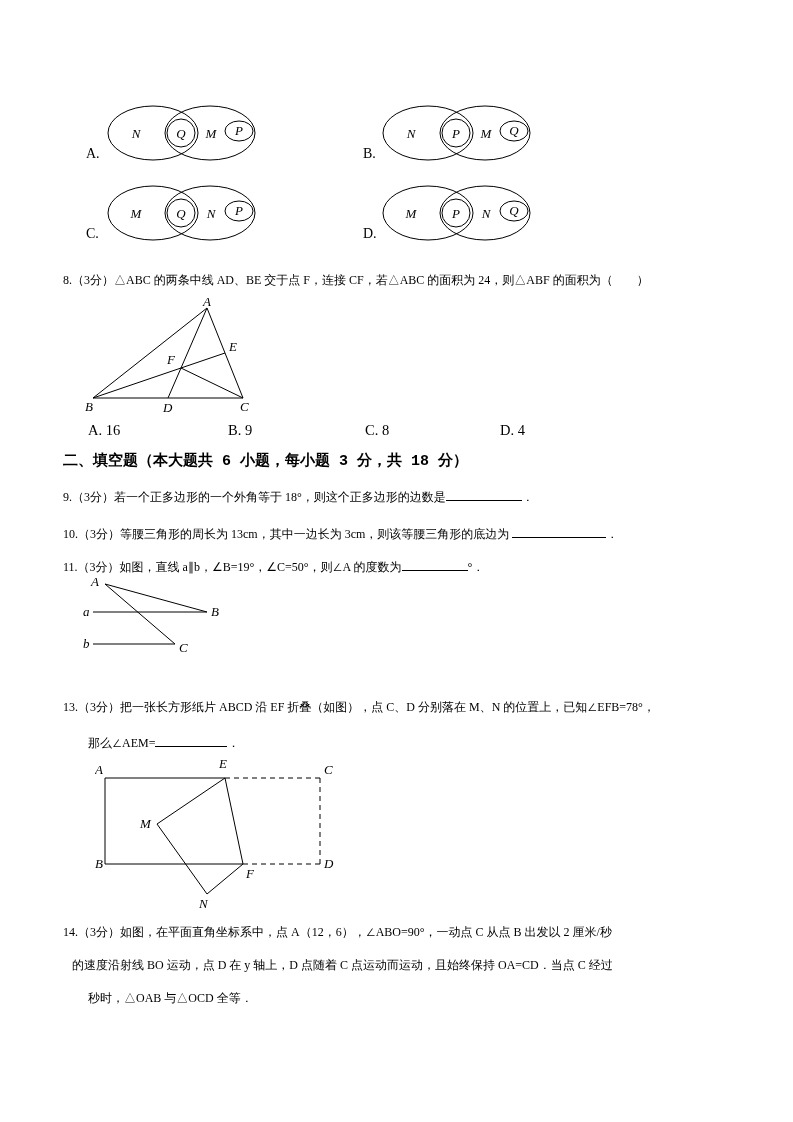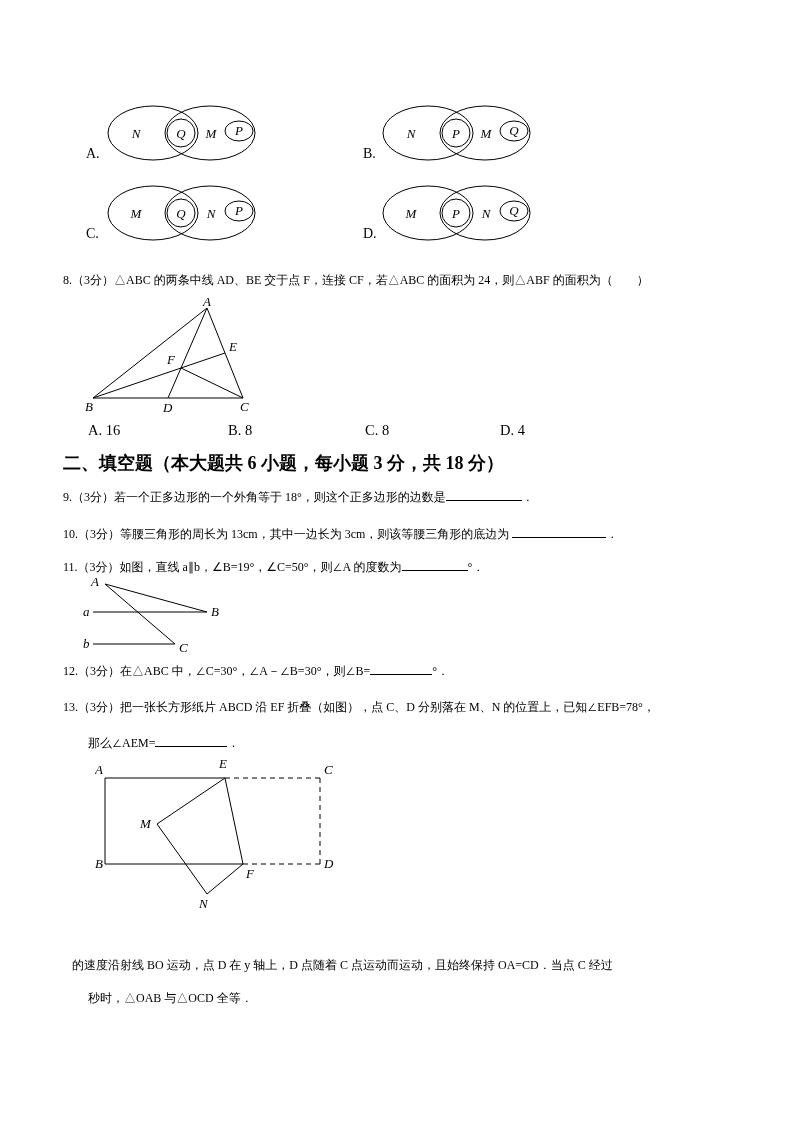--- a/index.html
+++ b/index.html
@@ -1,21 +1,21 @@
 <!DOCTYPE html>
 <html><head>
 <meta charset="utf-8">
 <style>
   html,body{margin:0;padding:0;background:#e8e8e8;}
   #page{position:relative;width:793px;height:1122px;background:#ffffff;margin:0 auto;
         font-family:"Liberation Serif",serif;color:#000;overflow:hidden;}
   .abs{position:absolute;}
   .qtext{font-size:12px;line-height:21px;white-space:nowrap;}
   .opt{font-size:14.5px;white-space:nowrap;}
-  .heading{font-size:18px;font-weight:bold;font-family:Liberation Serif, serif;white-space:nowrap;}
+  .heading{font-size:15px;font-weight:bold;font-family:Liberation Mono, monospace;white-space:nowrap;}
   .vlabel{font-size:14px;}
   .blank{display:inline-block;border-bottom:1px solid #000;height:14px;vertical-align:baseline;}
   svg line,svg ellipse,svg circle,svg polygon,svg polyline{fill:none;stroke:#000;stroke-width:1;}
   .dash{stroke-dasharray:5 4;}
   .svgtext{font:italic 13px "Liberation Serif",serif;fill:#000;stroke:none;}
 </style>
 </head>
 <body>
 
 <div id="page">
@@ -87,21 +87,21 @@
     </g>
     <text class="svgtext" x="122" y="8" text-anchor="middle">A</text>
     <text class="svgtext" x="0" y="113">B</text>
     <text class="svgtext" x="155" y="113">C</text>
     <text class="svgtext" x="78" y="114">D</text>
     <text class="svgtext" x="144" y="53">E</text>
     <text class="svgtext" x="82" y="66">F</text>
   </svg>
 
   <span class="abs opt" style="left:88px;top:422px">A. 16</span>
-  <span class="abs opt" style="left:228px;top:422px">B. 8</span>
+  <span class="abs opt" style="left:228px;top:422px">B. 9</span>
   <span class="abs opt" style="left:365px;top:422px">C. 8</span>
   <span class="abs opt" style="left:500px;top:422px">D. 4</span>
 
   <div class="abs heading" style="left:63px;top:451px">二、填空题（本大题共 6 小题，每小题 3 分，共 18 分）</div>
 
   <div class="abs qtext" style="left:63px;top:486px"><span>9.（3分）若一个正多边形的一个外角等于 18°，则这个正多边形的边数是</span><span class="blank" style="width:76px"></span><span>．</span></div>
 
   <div class="abs qtext" style="left:63px;top:523px"><span>10.（3分）等腰三角形的周长为 13cm，其中一边长为 3cm，则该等腰三角形的底边为 </span><span class="blank" style="width:94px"></span><span>．</span></div>
 
   <div class="abs qtext" style="left:63px;top:556px"><span>11.（3分）如图，直线 a∥b，∠B=19°，∠C=50°，则∠A 的度数为</span><span class="blank" style="width:66px"></span><span>°．</span></div>
@@ -113,21 +113,20 @@
       <line x1="22" y1="10" x2="124" y2="38"></line>
       <line x1="22" y1="10" x2="92" y2="70"></line>
     </g>
     <text class="svgtext" x="8" y="12">A</text>
     <text class="svgtext" x="0" y="42">a</text>
     <text class="svgtext" x="0" y="74">b</text>
     <text class="svgtext" x="128" y="42">B</text>
     <text class="svgtext" x="96" y="78">C</text>
   </svg>
 
-  <div class="abs qtext" style="left:63px;top:660px"><span>12.（3分）在△ABC 中，∠C=30°，∠A－∠B=30°，则∠B=</span><span class="blank" style="width:62px"></span><span>°．</span></div>
 
   <div class="abs qtext" style="left:63px;top:697px">13.（3分）把一张长方形纸片 ABCD 沿 EF 折叠（如图），点 C、D 分别落在 M、N 的位置上，已知∠EFB=78°，</div>
   <div class="abs qtext" style="left:88px;top:732px"><span>那么∠AEM=</span><span class="blank" style="width:72px"></span><span>．</span></div>
 
   <svg class="abs" style="left:95px;top:756px" width="250" height="155" viewBox="0 0 250 155">
     <g>
       <line x1="10" y1="22" x2="130" y2="22"></line>
       <line x1="10" y1="22" x2="10" y2="108"></line>
       <line x1="10" y1="108" x2="148" y2="108"></line>
       <line x1="130" y1="22" x2="148" y2="108"></line>
@@ -143,16 +142,17 @@
     <text class="svgtext" x="0" y="18">A</text>
     <text class="svgtext" x="124" y="12">E</text>
     <text class="svgtext" x="229" y="18">C</text>
     <text class="svgtext" x="0" y="112">B</text>
     <text class="svgtext" x="229" y="112">D</text>
     <text class="svgtext" x="151" y="122">F</text>
     <text class="svgtext" x="45" y="72">M</text>
     <text class="svgtext" x="104" y="152">N</text>
   </svg>
 
+  <div class="abs qtext" style="left:63px;top:922px">14.（3分）如图，在平面直角坐标系中，点 A（12，6），∠ABO=90°，一动点 C 从点 B 出发以 2 厘米/秒</div>
   <div class="abs qtext" style="left:72px;top:955px">的速度沿射线 BO 运动，点 D 在 y 轴上，D 点随着 C 点运动而运动，且始终保持 OA=CD．当点 C 经过</div>
   <div class="abs qtext" style="left:88px;top:988px">秒时，△OAB 与△OCD 全等．</div>
 
 </div>
 
 </body></html>

